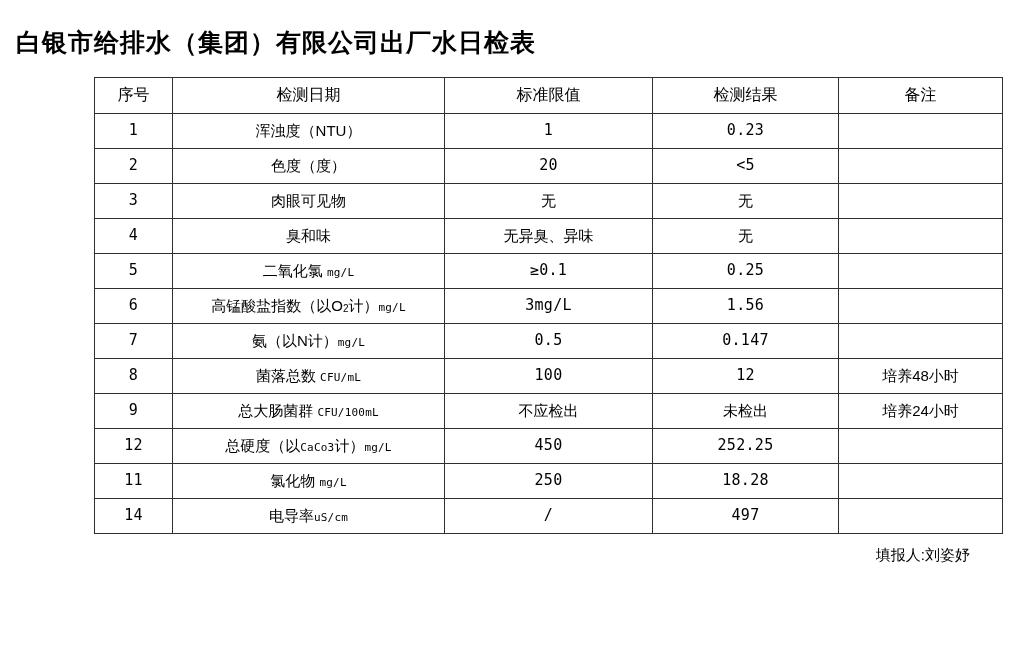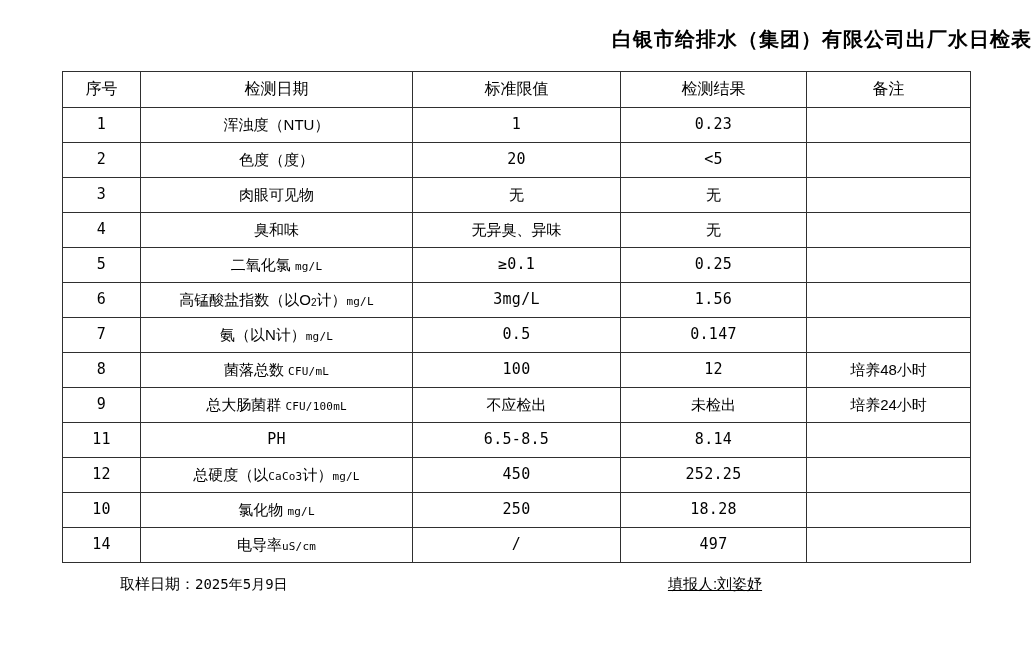--- a/index.html
+++ b/index.html
@@ -14,30 +14,31 @@
     color: #000000;
     overflow: hidden;
   }
   .page {
     position: relative;
     width: 1032px;
     height: 653px;
     box-sizing: border-box;
   }
   .doc-title {
-    text-align: right;
-    font-size: 20px;
+    text-align: left;
+    font-size: 25px;
     font-weight: bold;
     letter-spacing: 1px;
     padding-top: 26px;
     padding-bottom: 18px;
     font-family: "Liberation Sans", sans-serif;
+    padding-left: 16px;
   }
   .table-wrap {
-    padding: 0 62px;
+    padding: 0 94px;
   }
   table.report {
     border-collapse: collapse;
     width: 908px;
     table-layout: fixed;
   }
   table.report td {
     border: 1px solid #2f2f2f;
     height: 34px;
     text-align: center;
@@ -73,21 +74,21 @@
     font-size: 10px;
     vertical-align: bottom;
   }
   .footer {
     display: flex;
     padding: 12px 62px 0 62px;
     font-size: 15px;
   }
   .footer .f1 { width: 330px; text-align: left; padding-left: 58px;}
   .footer .f2 { width: 350px; text-align: left; }
-  .footer .f3 { flex: 1; text-align: center; padding-left: 10px; text-decoration: underline;}
+  .footer .f3 { flex: 1; text-align: right; padding-left: 10px;}
   .footer .val {
     font-family: "DejaVu Sans Mono", monospace;
     font-size: 14px;
   }
 </style>
 </head>
 <body>
 
 <div class="page">
 
@@ -168,53 +169,43 @@
           <td>培养48小时</td>
         </tr>
         <tr>
           <td class="num">9</td>
           <td class="mixed">总大肠菌群&nbsp;<span class="unit">CFU/100mL</span></td>
           <td>不应检出</td>
           <td>未检出</td>
           <td>培养24小时</td>
         </tr>
         <tr>
-          <td class="num">11</td>
-          <td class="num">PH</td>
-          <td class="num">6.5-8.5</td>
-          <td class="num">8.14</td>
-          <td></td>
-        </tr>
-        <tr>
           <td class="num">12</td>
           <td class="mixed">总硬度（以<span class="unit">CaCo3</span>计）<span class="unit">mg/L</span></td>
           <td class="num">450</td>
           <td class="num">252.25</td>
           <td></td>
         </tr>
         <tr>
-          <td class="num">10</td>
+          <td class="num">11</td>
           <td class="mixed">氯化物&nbsp;<span class="unit">mg/L</span></td>
           <td class="num">250</td>
           <td class="num">18.28</td>
           <td></td>
         </tr>
         <tr>
           <td class="num">14</td>
           <td class="mixed">电导率<span class="unit">uS/cm</span></td>
           <td class="num">/</td>
           <td class="num">497</td>
           <td></td>
         </tr>
       </tbody>
     </table>
   </div>
 
   <div class="footer">
-    <div class="f1">
-      <span>取样日期：</span><span class="val">2025年5月9日</span>
-    </div>
     <div class="f3">
       <span>填报人:</span><span>刘姿妤</span>
     </div>
   </div>
 
 </div>
 
 </body></html>

